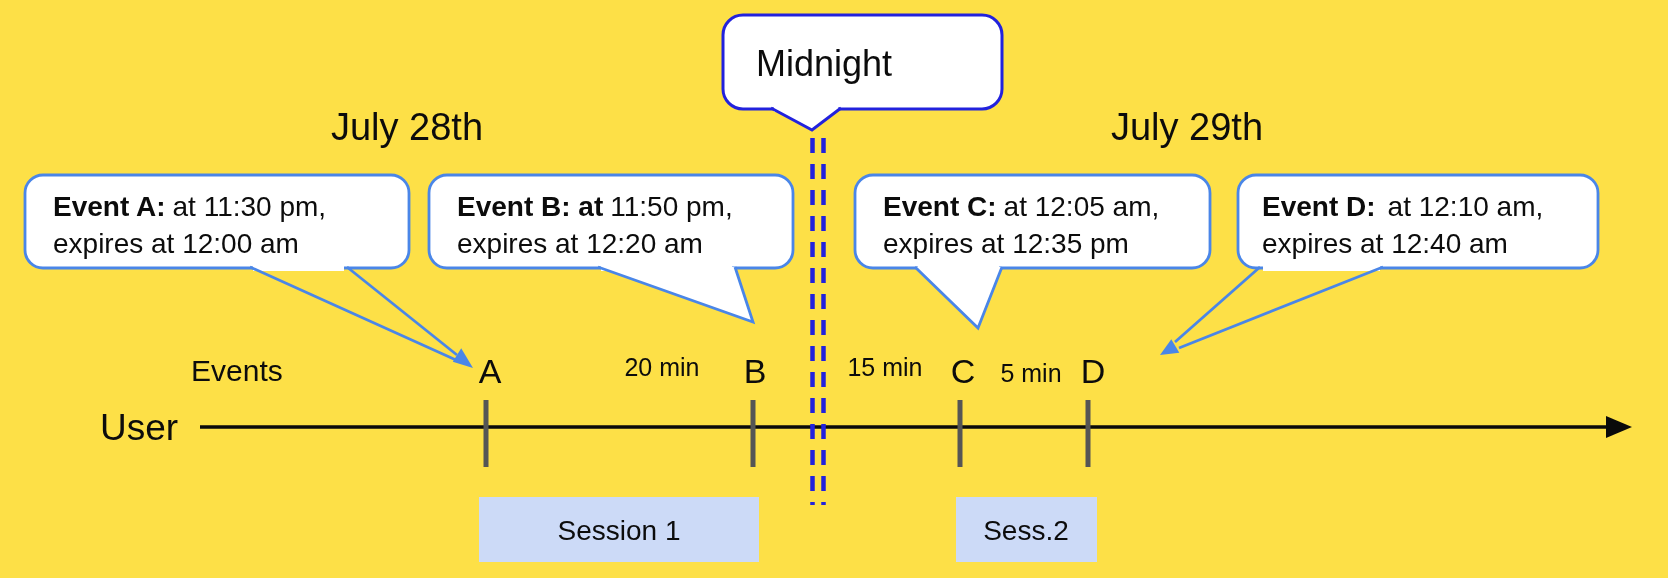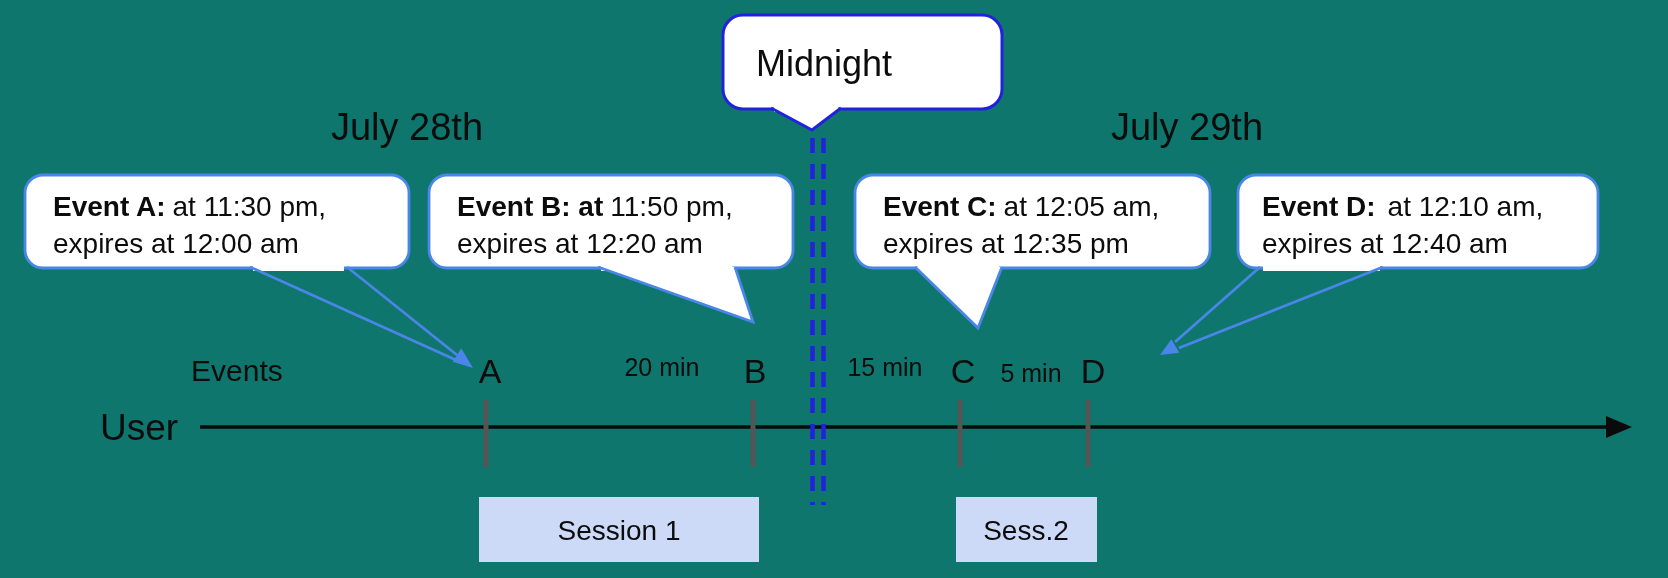--- a/index.html
+++ b/index.html
@@ -1,16 +1,16 @@
 <!DOCTYPE html>
 <html><head>
 <meta charset="utf-8">
 <style>
   html,body{margin:0;padding:0;background:#ffffff;}
-  .stage{position:relative;width:1668px;height:578px;background:#0f766e;overflow:hidden;}
+  .stage{position:relative;width:1668px;height:578px;background:#fde047;overflow:hidden;}
   svg{display:block;}
   text{font-family:"Liberation Sans", sans-serif;fill:#0c0c0c;}
   .date-label{font-size:38px;}
   .midnight-label{font-size:36px;}
   .bubble-text{font-size:28px;}
   .bold{font-weight:bold;}
   .axis-label{font-size:37px;}
   .events-label{font-size:30px;}
   .marker-letter{font-size:34px;}
   .interval-label{font-size:25px;}

